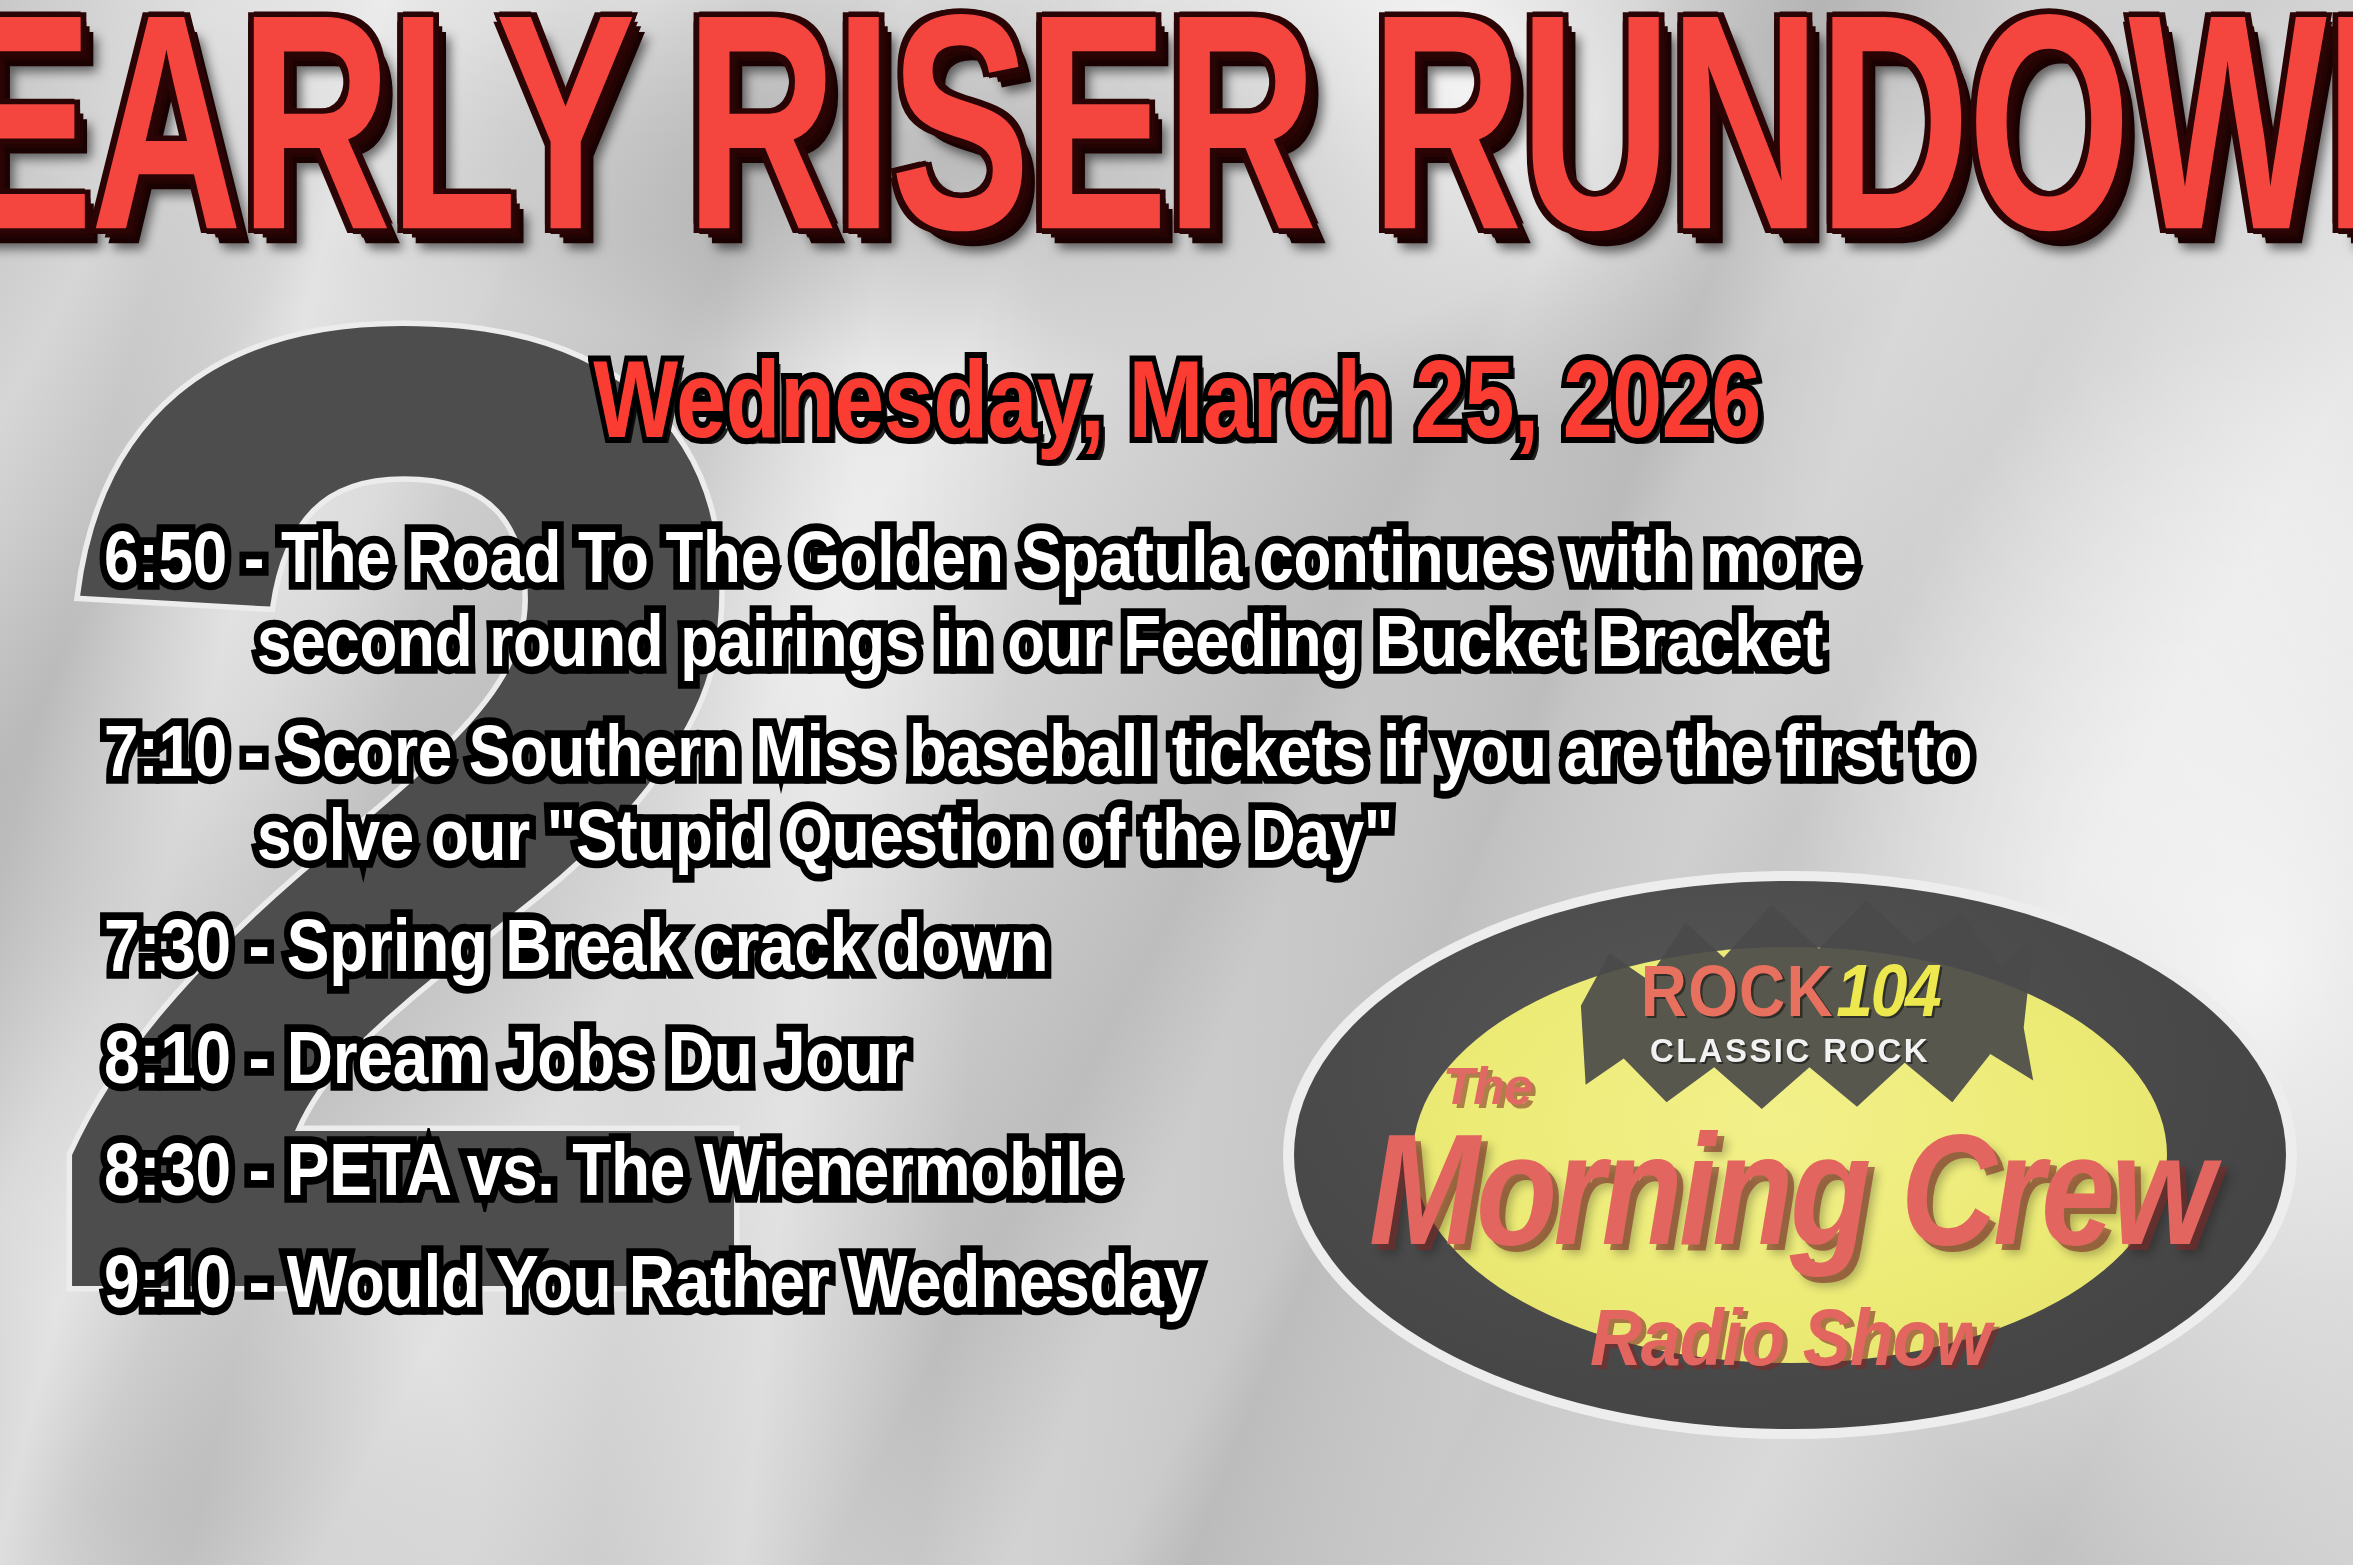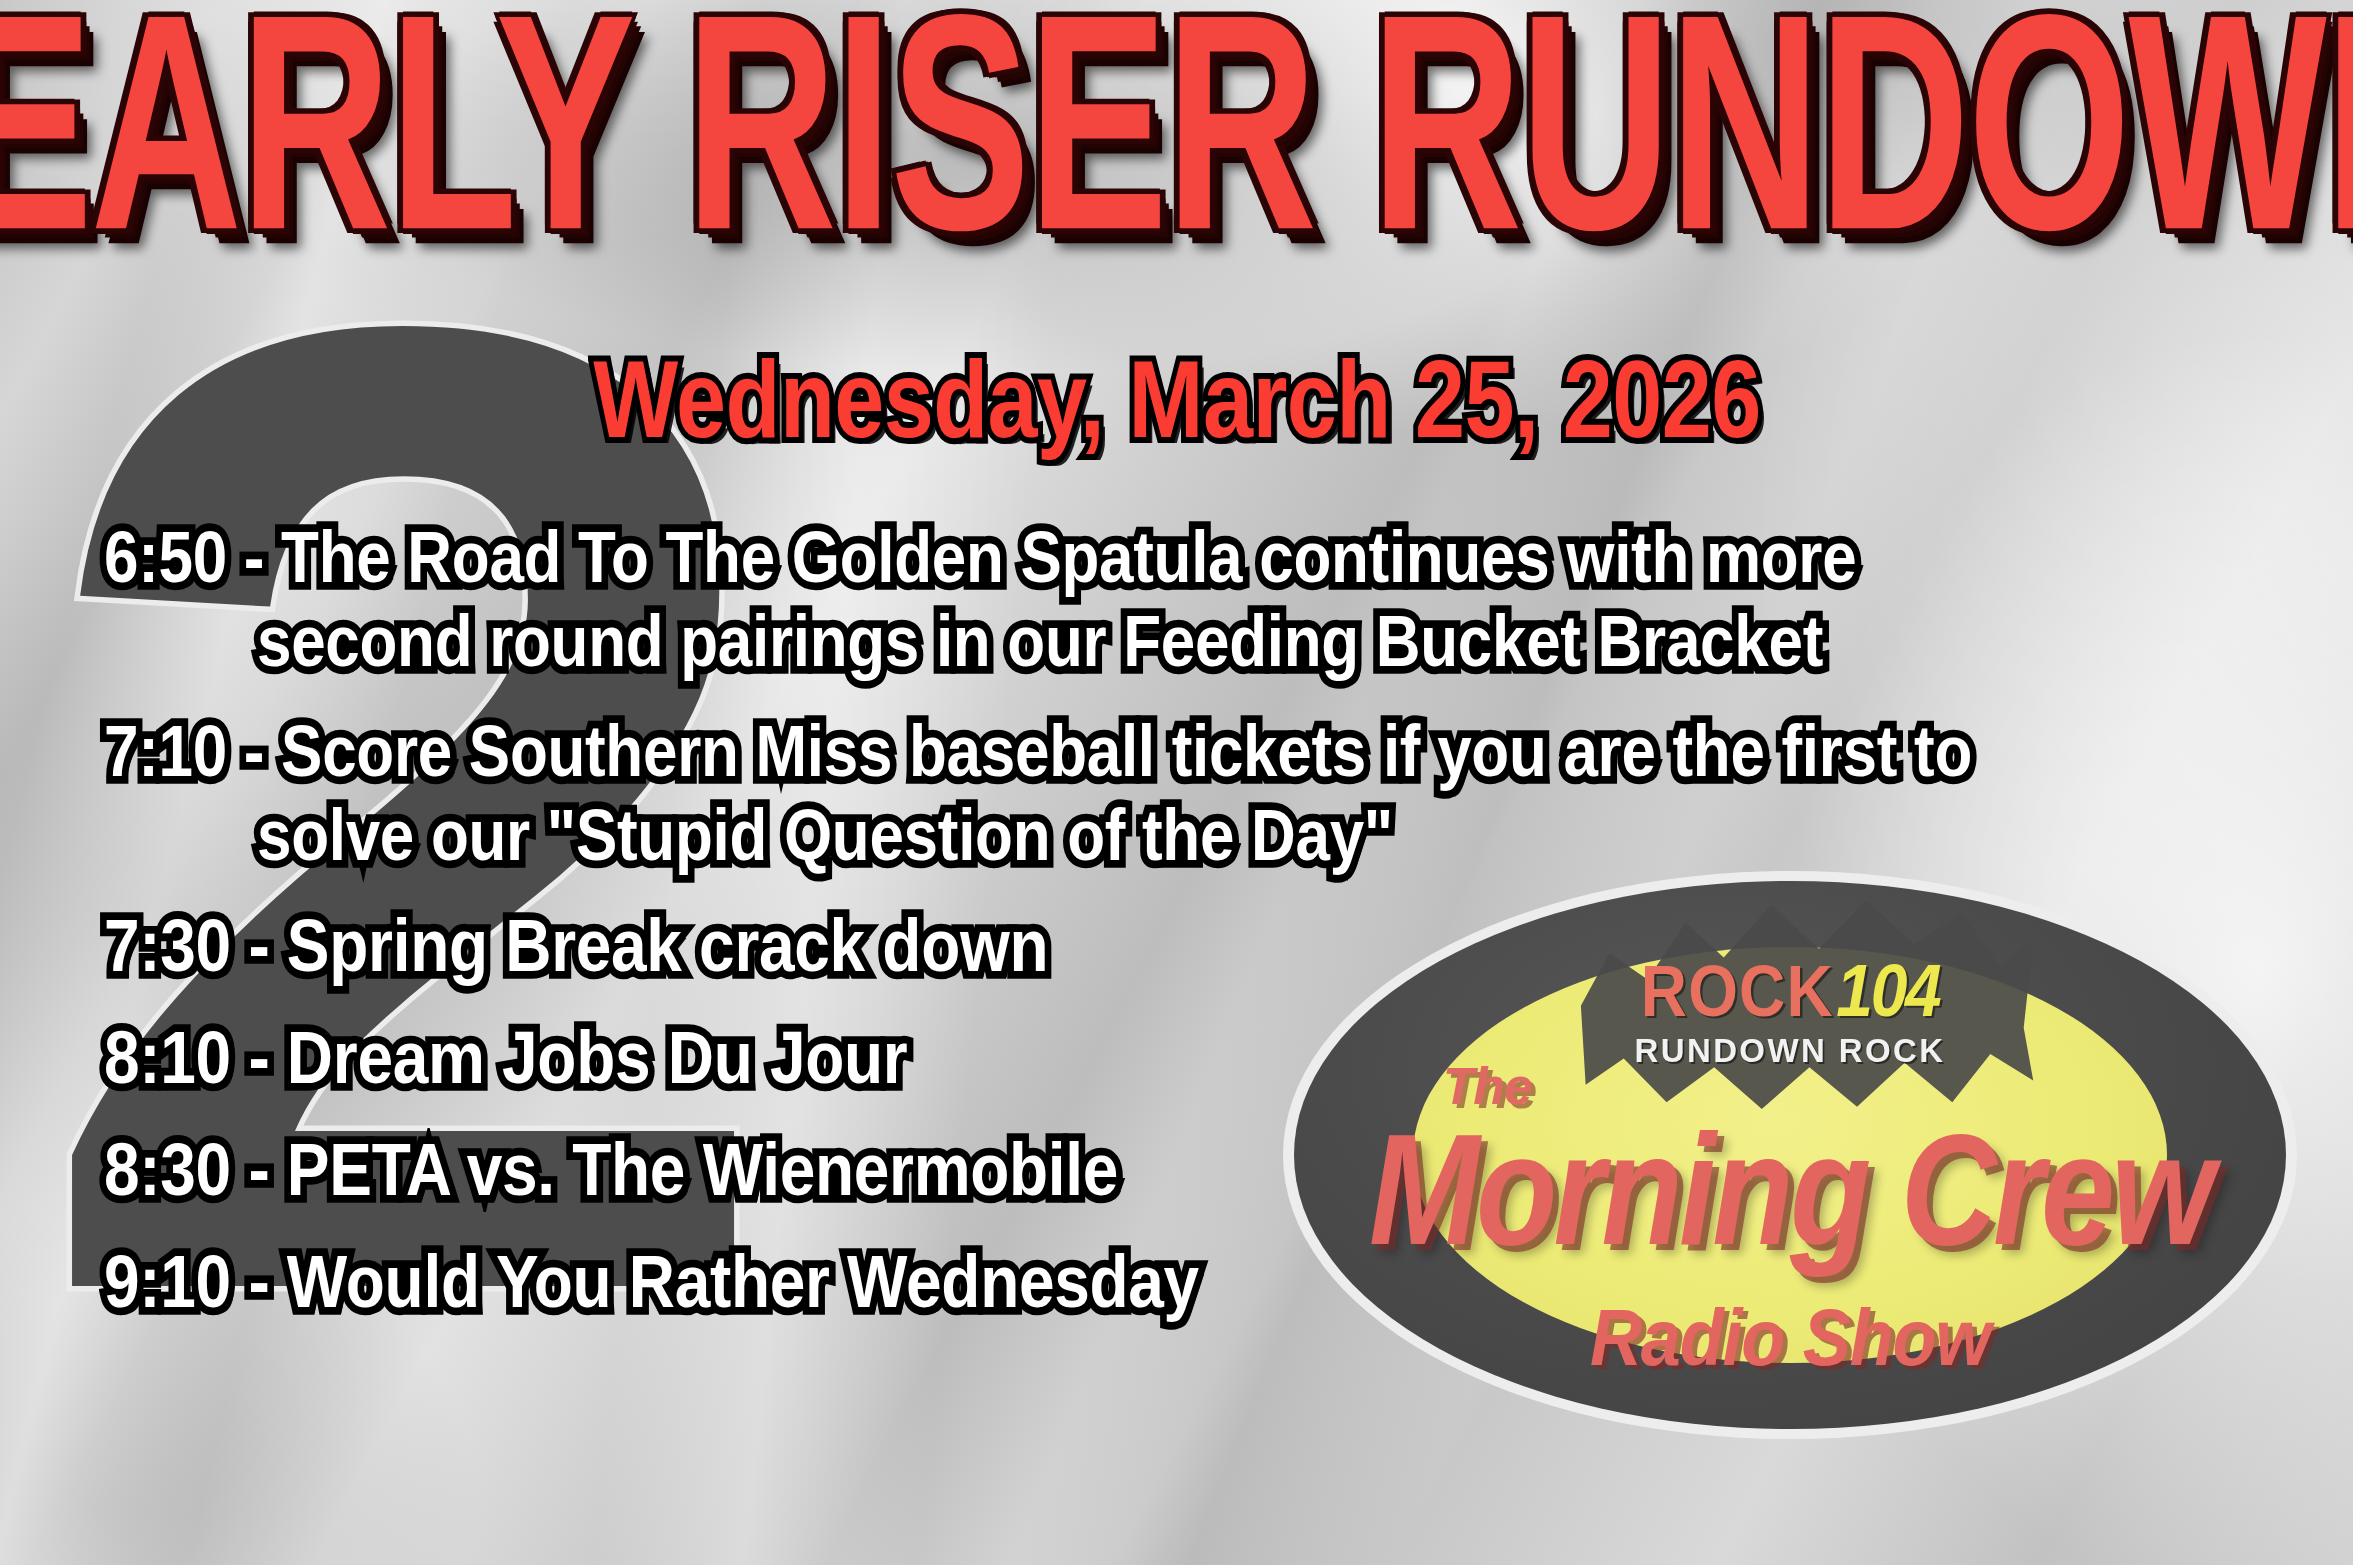--- a/index.html
+++ b/index.html
@@ -232,21 +232,21 @@
     <div class="ringwrap"></div>
     <div class="disc">
       <div class="yellow"></div>
       <div class="burst"></div>
       <div class="burst2"></div>
 
       <div class="rock">
         <span>ROCK</span><span class="onefourfour">104</span>
       </div>
 
-      <div class="classic">RUNDOWN ROCK</div>
+      <div class="classic">CLASSIC ROCK</div>
       <div class="the">The</div>
       <div class="crew">Morning Crew</div>
       <div class="radio">Radio Show</div>
     </div>
   </div>
 
 </div>
 
 
 </body></html>

